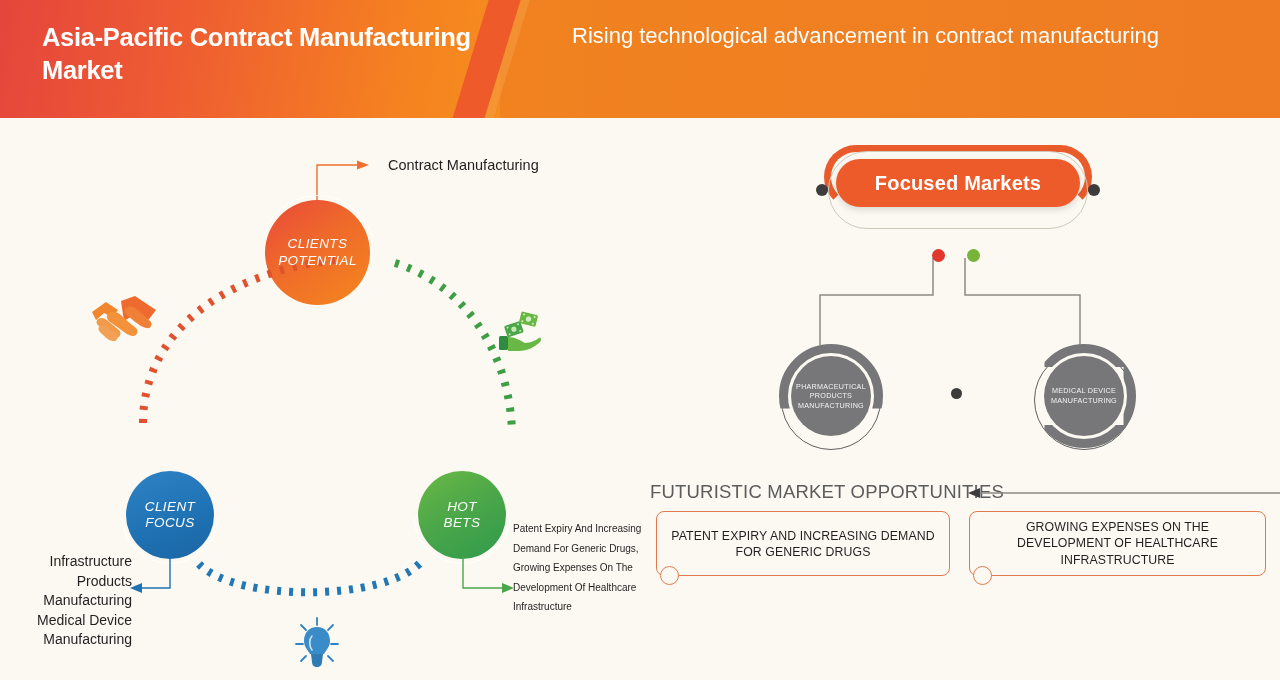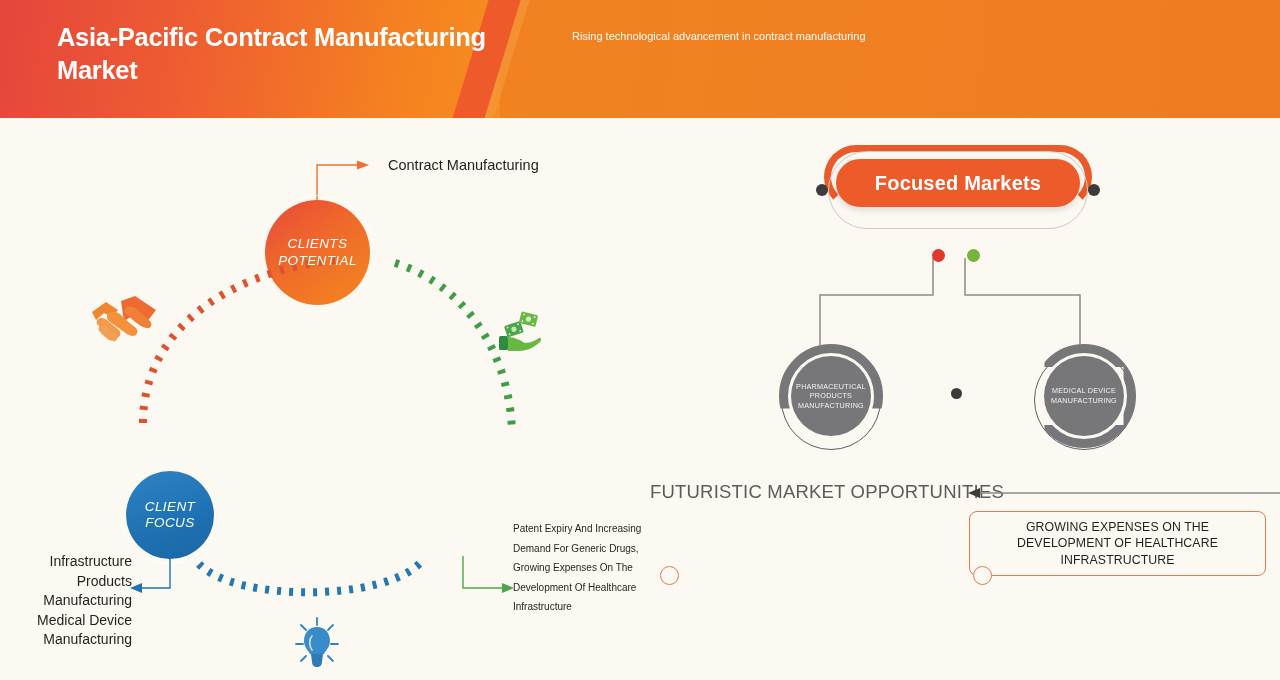--- a/index.html
+++ b/index.html
@@ -34,25 +34,24 @@
     position: absolute; top: -14px; left: 497px;
     width: 14px; height: 150px;
     background: #f59a3d;
     transform: skewX(-17deg);
     opacity: .65;
   }
   .hdr-title {
     position: absolute; left: 42px; top: 21px; width: 470px;
     color: #fff; font-weight: bold; font-size: 25.5px; line-height: 33px;
     letter-spacing: -0.3px;
-    margin-left: 15px;
   }
   .hdr-sub {
     position: absolute; left: 572px; top: 25px; width: 680px;
-    color: #fdfdfd; font-size: 11px; line-height: 22px; font-weight: 400;
+    color: #fdfdfd; font-size: 22px; line-height: 22px; font-weight: 400;
   }
 
   
   .circ {
     position: absolute; border-radius: 50%;
     display: flex; align-items: center; justify-content: center;
     text-align: center; color: #fff; text-transform: uppercase;
     font-size: 13.5px; line-height: 16.5px; letter-spacing: .4px;
   }
   .circ .lbl { position: relative; z-index: 3; font-style: italic; }
@@ -216,20 +215,26 @@
     </div>
   </div>
 
   <div class="circ" id="circ-focus">
     <div class="lbl">
       <div>CLIENT</div>
       <div>FOCUS</div>
     </div>
   </div>
 
+  <div class="circ" id="circ-hotbets">
+    <div class="lbl">
+      <div>HOT</div>
+      <div>BETS</div>
+    </div>
+  </div>
 
   <div class="lbl-cf-text">Infrastructure Products Manufacturing Medical Device Manufacturing</div>
   <svg class="conn-cf" viewBox="0 0 60 40">
     <path d="M42,0 L42,32 L12,32" fill="none" stroke="#1f72b4" stroke-width="1.4"></path>
     <path d="M14,27 L2,32 L14,37 Z" fill="#1f72b4"></path>
   </svg>
 
   <div class="lbl-hb-text">Patent Expiry And Increasing Demand For Generic Drugs, Growing Expenses On The Development Of Healthcare Infrastructure</div>
   <svg class="conn-hb" viewBox="0 0 56 40">
     <path d="M3,0 L3,32 L44,32" fill="none" stroke="#4aa649" stroke-width="1.4"></path>
@@ -335,20 +340,23 @@
       </div>
     </div>
   </div>
 
   <div class="fmo-title">FUTURISTIC MARKET OPPORTUNITIES</div>
   <svg class="fmo-arrow" viewBox="0 0 312 16">
     <path d="M10,8 L312,8" fill="none" stroke="#8d8a84" stroke-width="1.6"></path>
     <path d="M12,3 L0,8 L12,13 Z" fill="#3c3c3c"></path>
   </svg>
 
+  <div class="fmo-box" id="fmo-box-1">
+    <div class="txt">PATENT EXPIRY AND INCREASING DEMAND FOR GENERIC DRUGS</div>
+  </div>
   <div class="fmo-knob" id="fmo-knob-1"></div>
 
   <div class="fmo-box" id="fmo-box-2">
     <div class="txt">GROWING EXPENSES ON THE DEVELOPMENT OF HEALTHCARE INFRASTRUCTURE</div>
   </div>
   <div class="fmo-knob" id="fmo-knob-2"></div>
 
 </div>
 
 </body></html>

